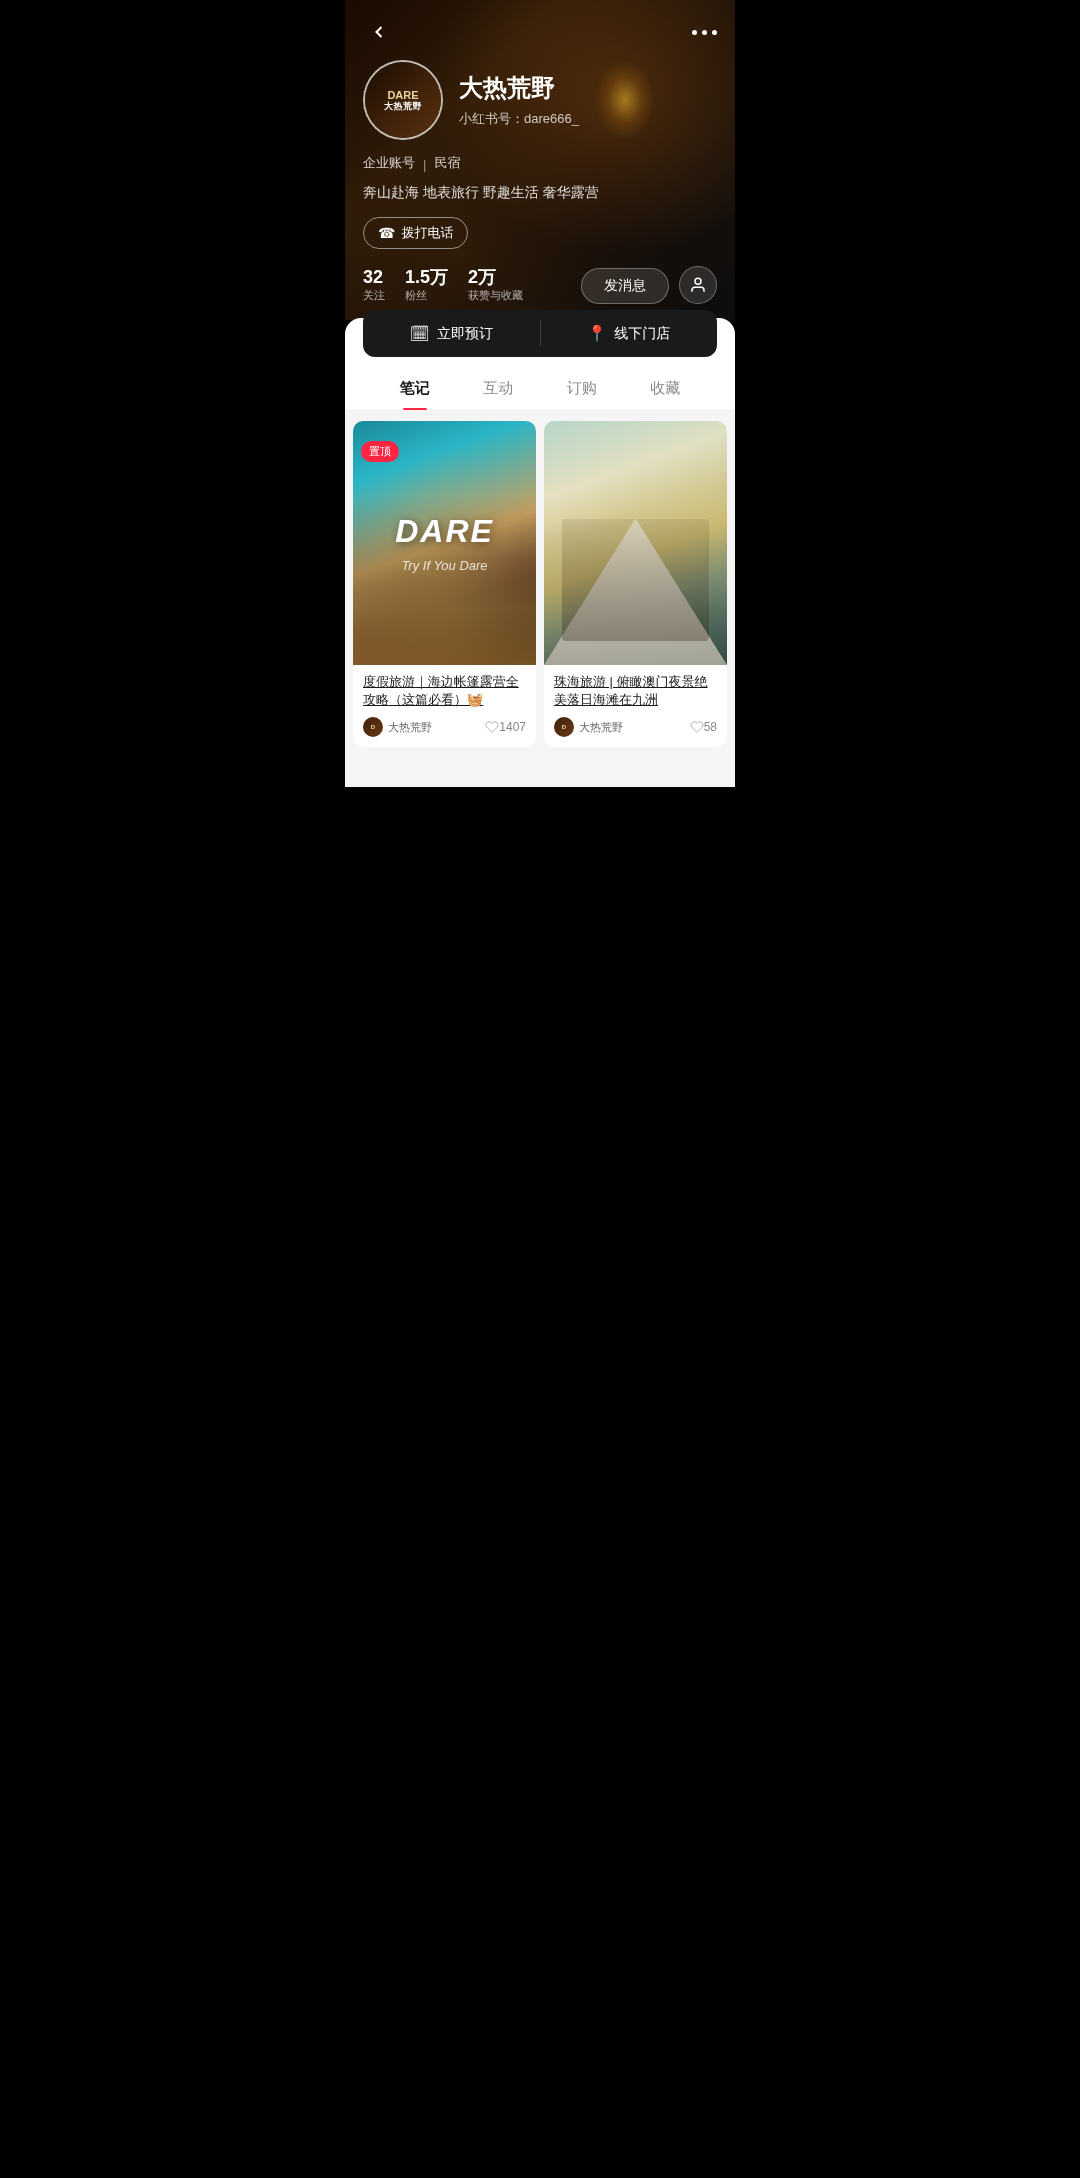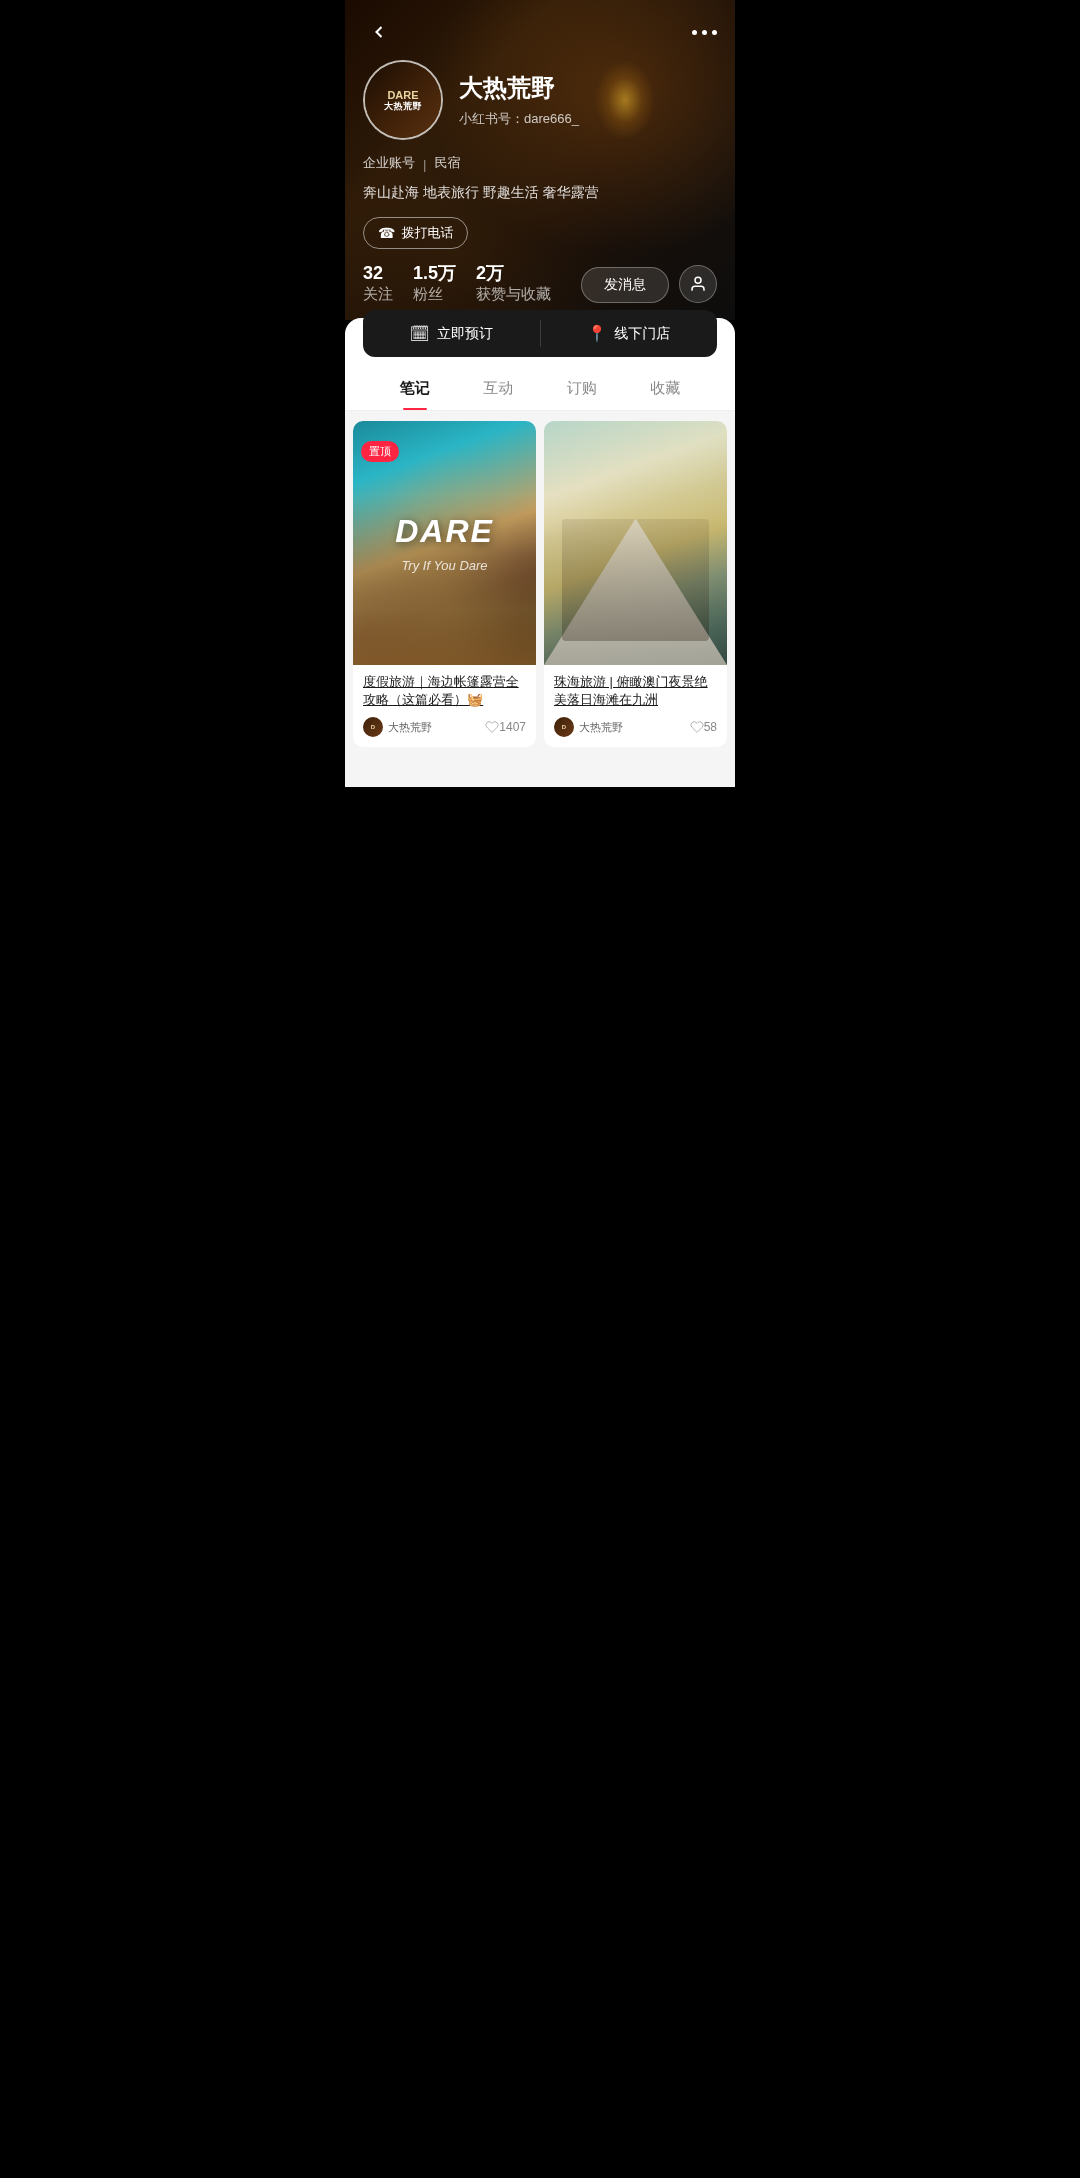--- a/index.html
+++ b/index.html
@@ -202,21 +202,21 @@
       align-items: flex-start;
     }
     .stat-number {
       color: #fff;
       font-size: 18px;
       font-weight: 700;
       line-height: 1.2;
     }
     .stat-label {
       color: rgba(255,255,255,0.65);
-      font-size: 15px;
+      font-size: 11px;
     }
     .action-buttons {
       display: flex;
       gap: 10px;
       align-items: flex-end;
     }
     .btn-message {
       background: rgba(255,255,255,0.12);
       border: 1px solid rgba(255,255,255,0.3);
       border-radius: 22px;

